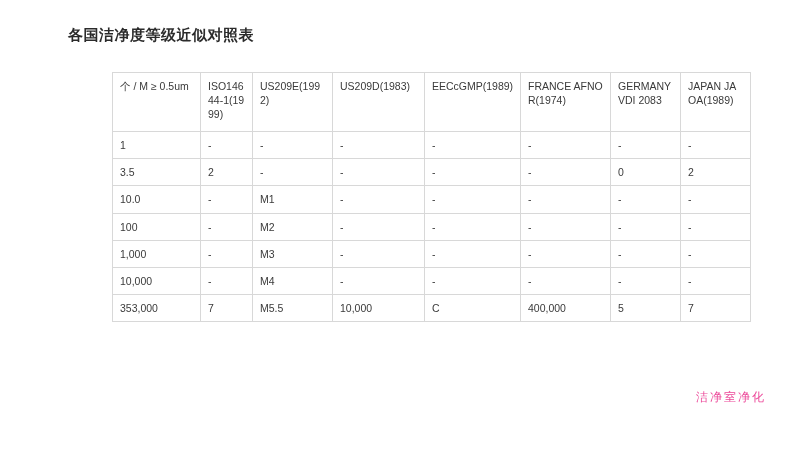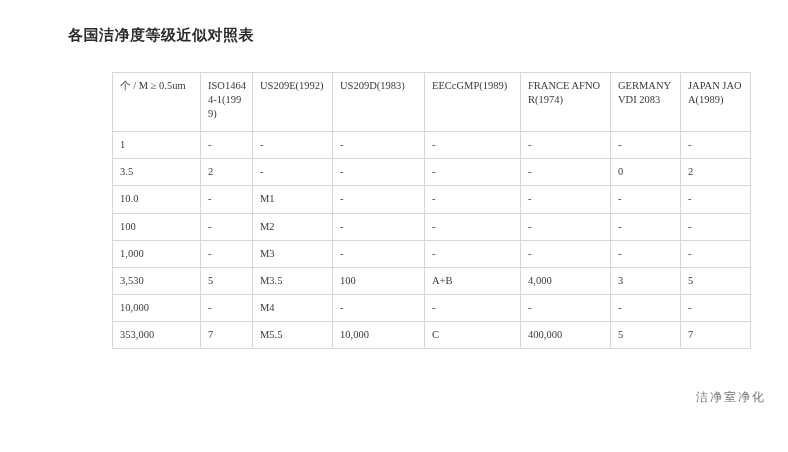--- a/index.html
+++ b/index.html
@@ -12,21 +12,20 @@
     background: #ffffff;
     font-family: "Liberation Sans", sans-serif;
     color: #333333;
     overflow: hidden;
     position: relative;
   }
   .page {
     position: relative;
     width: 788px;
     height: 412px;
-    font-family: Liberation Serif, serif;
   }
   .page-title {
     position: absolute;
     left: 68px;
     top: 26px;
     font-size: 15px;
     font-weight: bold;
     color: #2b2b2b;
     letter-spacing: 0.5px;
   }
@@ -68,21 +67,21 @@
   col.c4 { width: 96px; }
   col.c5 { width: 90px; }
   col.c6 { width: 70px; }
   col.c7 { width: 70px; }
 
   .watermark {
     position: absolute;
     right: 22px;
     bottom: 6px;
     font-size: 12px;
-    color: #737373;
+    color: #ec4899;
     letter-spacing: 2px;
     user-select: none;
   }
 </style>
 </head>
 <body>
 
 <div class="page">
 
   <div class="page-title">各国洁净度等级近似对照表</div>
@@ -156,30 +155,20 @@
             <td>1,000</td>
             <td>-</td>
             <td>M3</td>
             <td>-</td>
             <td>-</td>
             <td>-</td>
             <td>-</td>
             <td>-</td>
           </tr>
           <tr>
-            <td>3,530</td>
-            <td>5</td>
-            <td>M3.5</td>
-            <td>100</td>
-            <td>A+B</td>
-            <td>4,000</td>
-            <td>3</td>
-            <td>5</td>
-          </tr>
-          <tr>
             <td>10,000</td>
             <td>-</td>
             <td>M4</td>
             <td>-</td>
             <td>-</td>
             <td>-</td>
             <td>-</td>
             <td>-</td>
           </tr>
           <tr>

